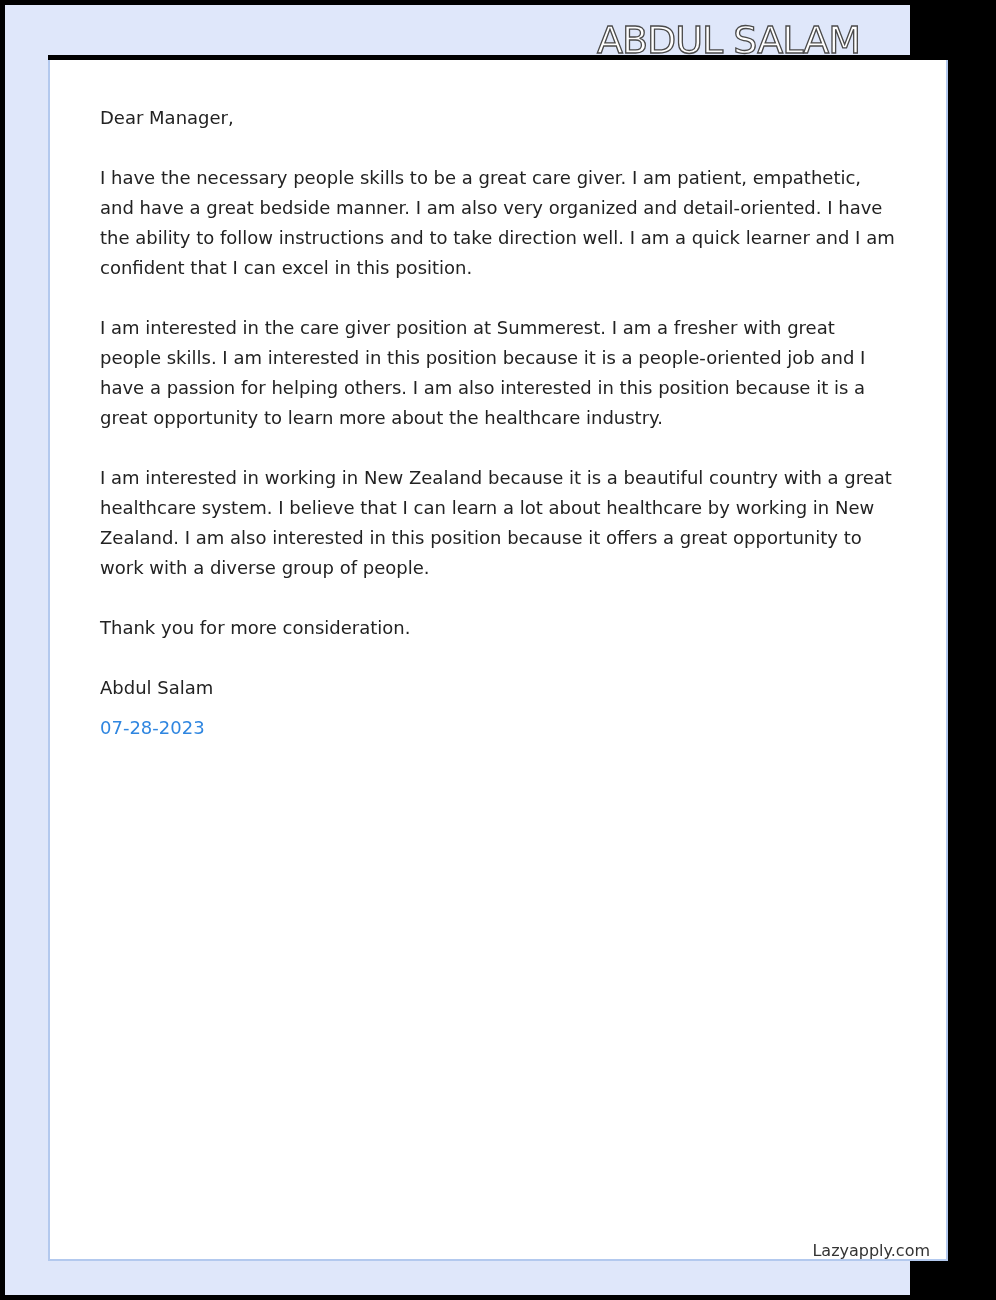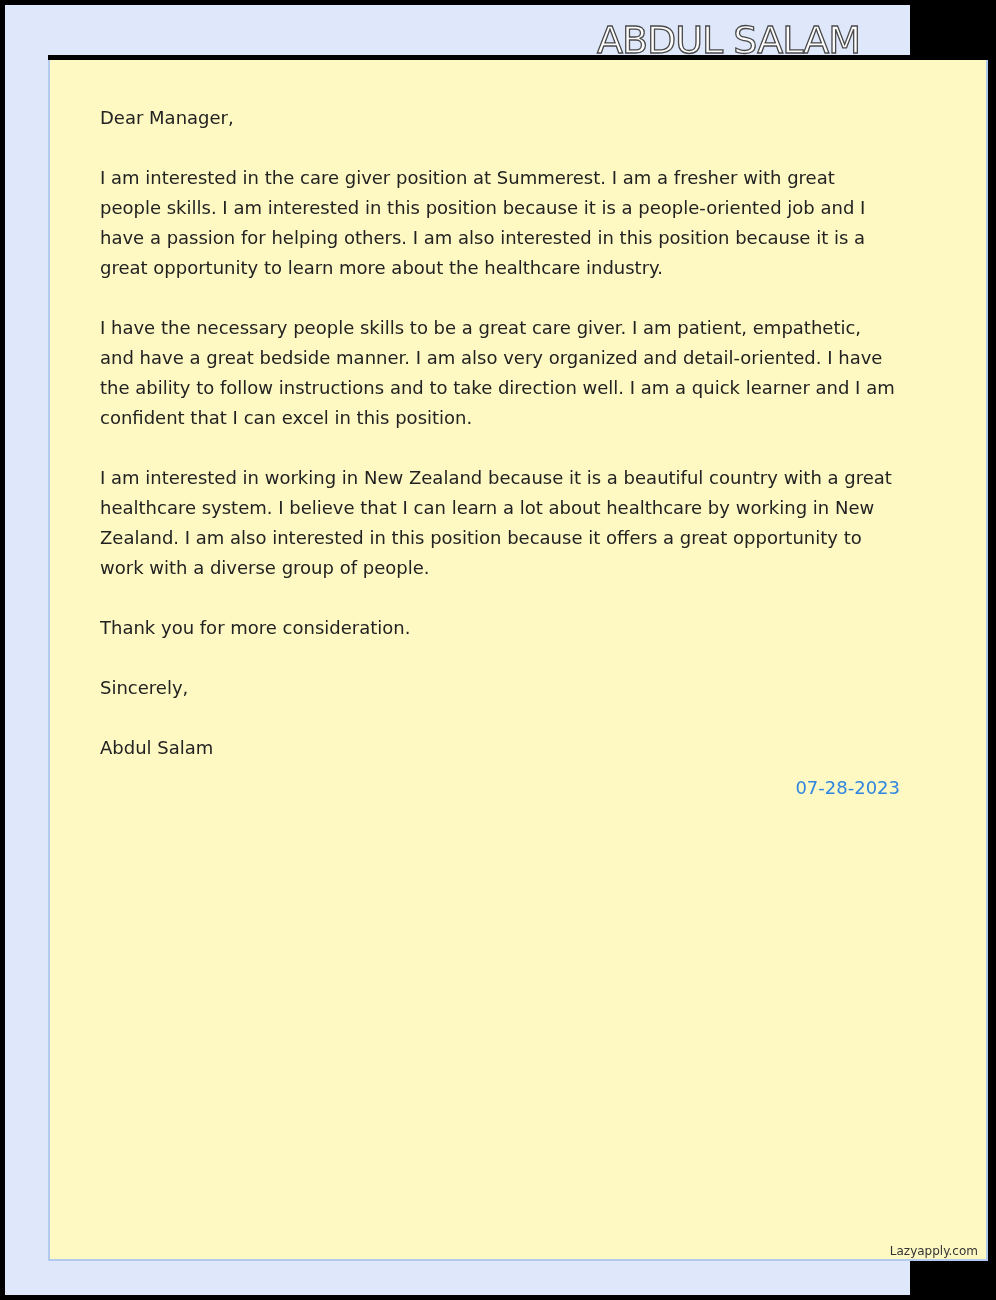--- a/index.html
+++ b/index.html
@@ -30,58 +30,56 @@
     .top-rule {
       position: absolute;
       left: 43px; top: 50px;
       width: 900px; height: 5px;
       background: #000;
     }
     .paper {
       position: absolute;
       left: 43px; top: 55px;
       width: 896px; height: 1199px;
-      background: #fef9c3;
+      background: #ffffff;
       border-left: 2px solid #b3c9ee;
       border-right: 2px solid #b3c9ee;
       border-bottom: 2px solid #b3c9ee;
-      padding-left: 40px;
     }
     .letter {
       position: absolute;
       left: 50px; top: 43px;
       width: 800px;
       font-size: 18px;
       line-height: 30px;
       color: #222;
     }
     .letter p { margin: 0 0 30px 0; }
     .letter p.sig { margin-bottom: 10px; }
-    .date { color: #2f86e0; text-align: right; }
+    .date { color: #2f86e0; }
     .footer {
       position: absolute;
-      right: 8px; bottom: 0px;
-      font-size: 12px;
+      right: 16px; bottom: 0px;
+      font-size: 16px;
       color: #333;
       line-height: 16px;
       margin-top: 28px;
     }
   </style>
 </head>
 <body>
 
 <div class="frame">
   <div class="name-title">ABDUL SALAM</div>
   <div class="top-rule"></div>
   <div class="paper">
     <div class="letter">
       <p>Dear Manager,</p>
+      <p>I have the necessary people skills to be a great care giver. I am patient, empathetic, and have a great bedside manner. I am also very organized and detail-oriented. I have the ability to follow instructions and to take direction well. I am a quick learner and I am confident that I can excel in this position.</p>
       <p>I am interested in the care giver position at Summerest. I am a fresher with great people skills. I am interested in this position because it is a people-oriented job and I have a passion for helping others. I am also interested in this position because it is a great opportunity to learn more about the healthcare industry.</p>
-      <p>I have the necessary people skills to be a great care giver. I am patient, empathetic, and have a great bedside manner. I am also very organized and detail-oriented. I have the ability to follow instructions and to take direction well. I am a quick learner and I am confident that I can excel in this position.</p>
       <p>I am interested in working in New Zealand because it is a beautiful country with a great healthcare system. I believe that I can learn a lot about healthcare by working in New Zealand. I am also interested in this position because it offers a great opportunity to work with a diverse group of people.</p>
       <p>Thank you for more consideration.</p>
-      <p>Sincerely,</p>
       <p class="sig">Abdul Salam</p>
       <p class="date">07-28-2023</p>
     </div>
     <div class="footer">Lazyapply.com</div>
   </div>
 </div>
 
 </body></html>

